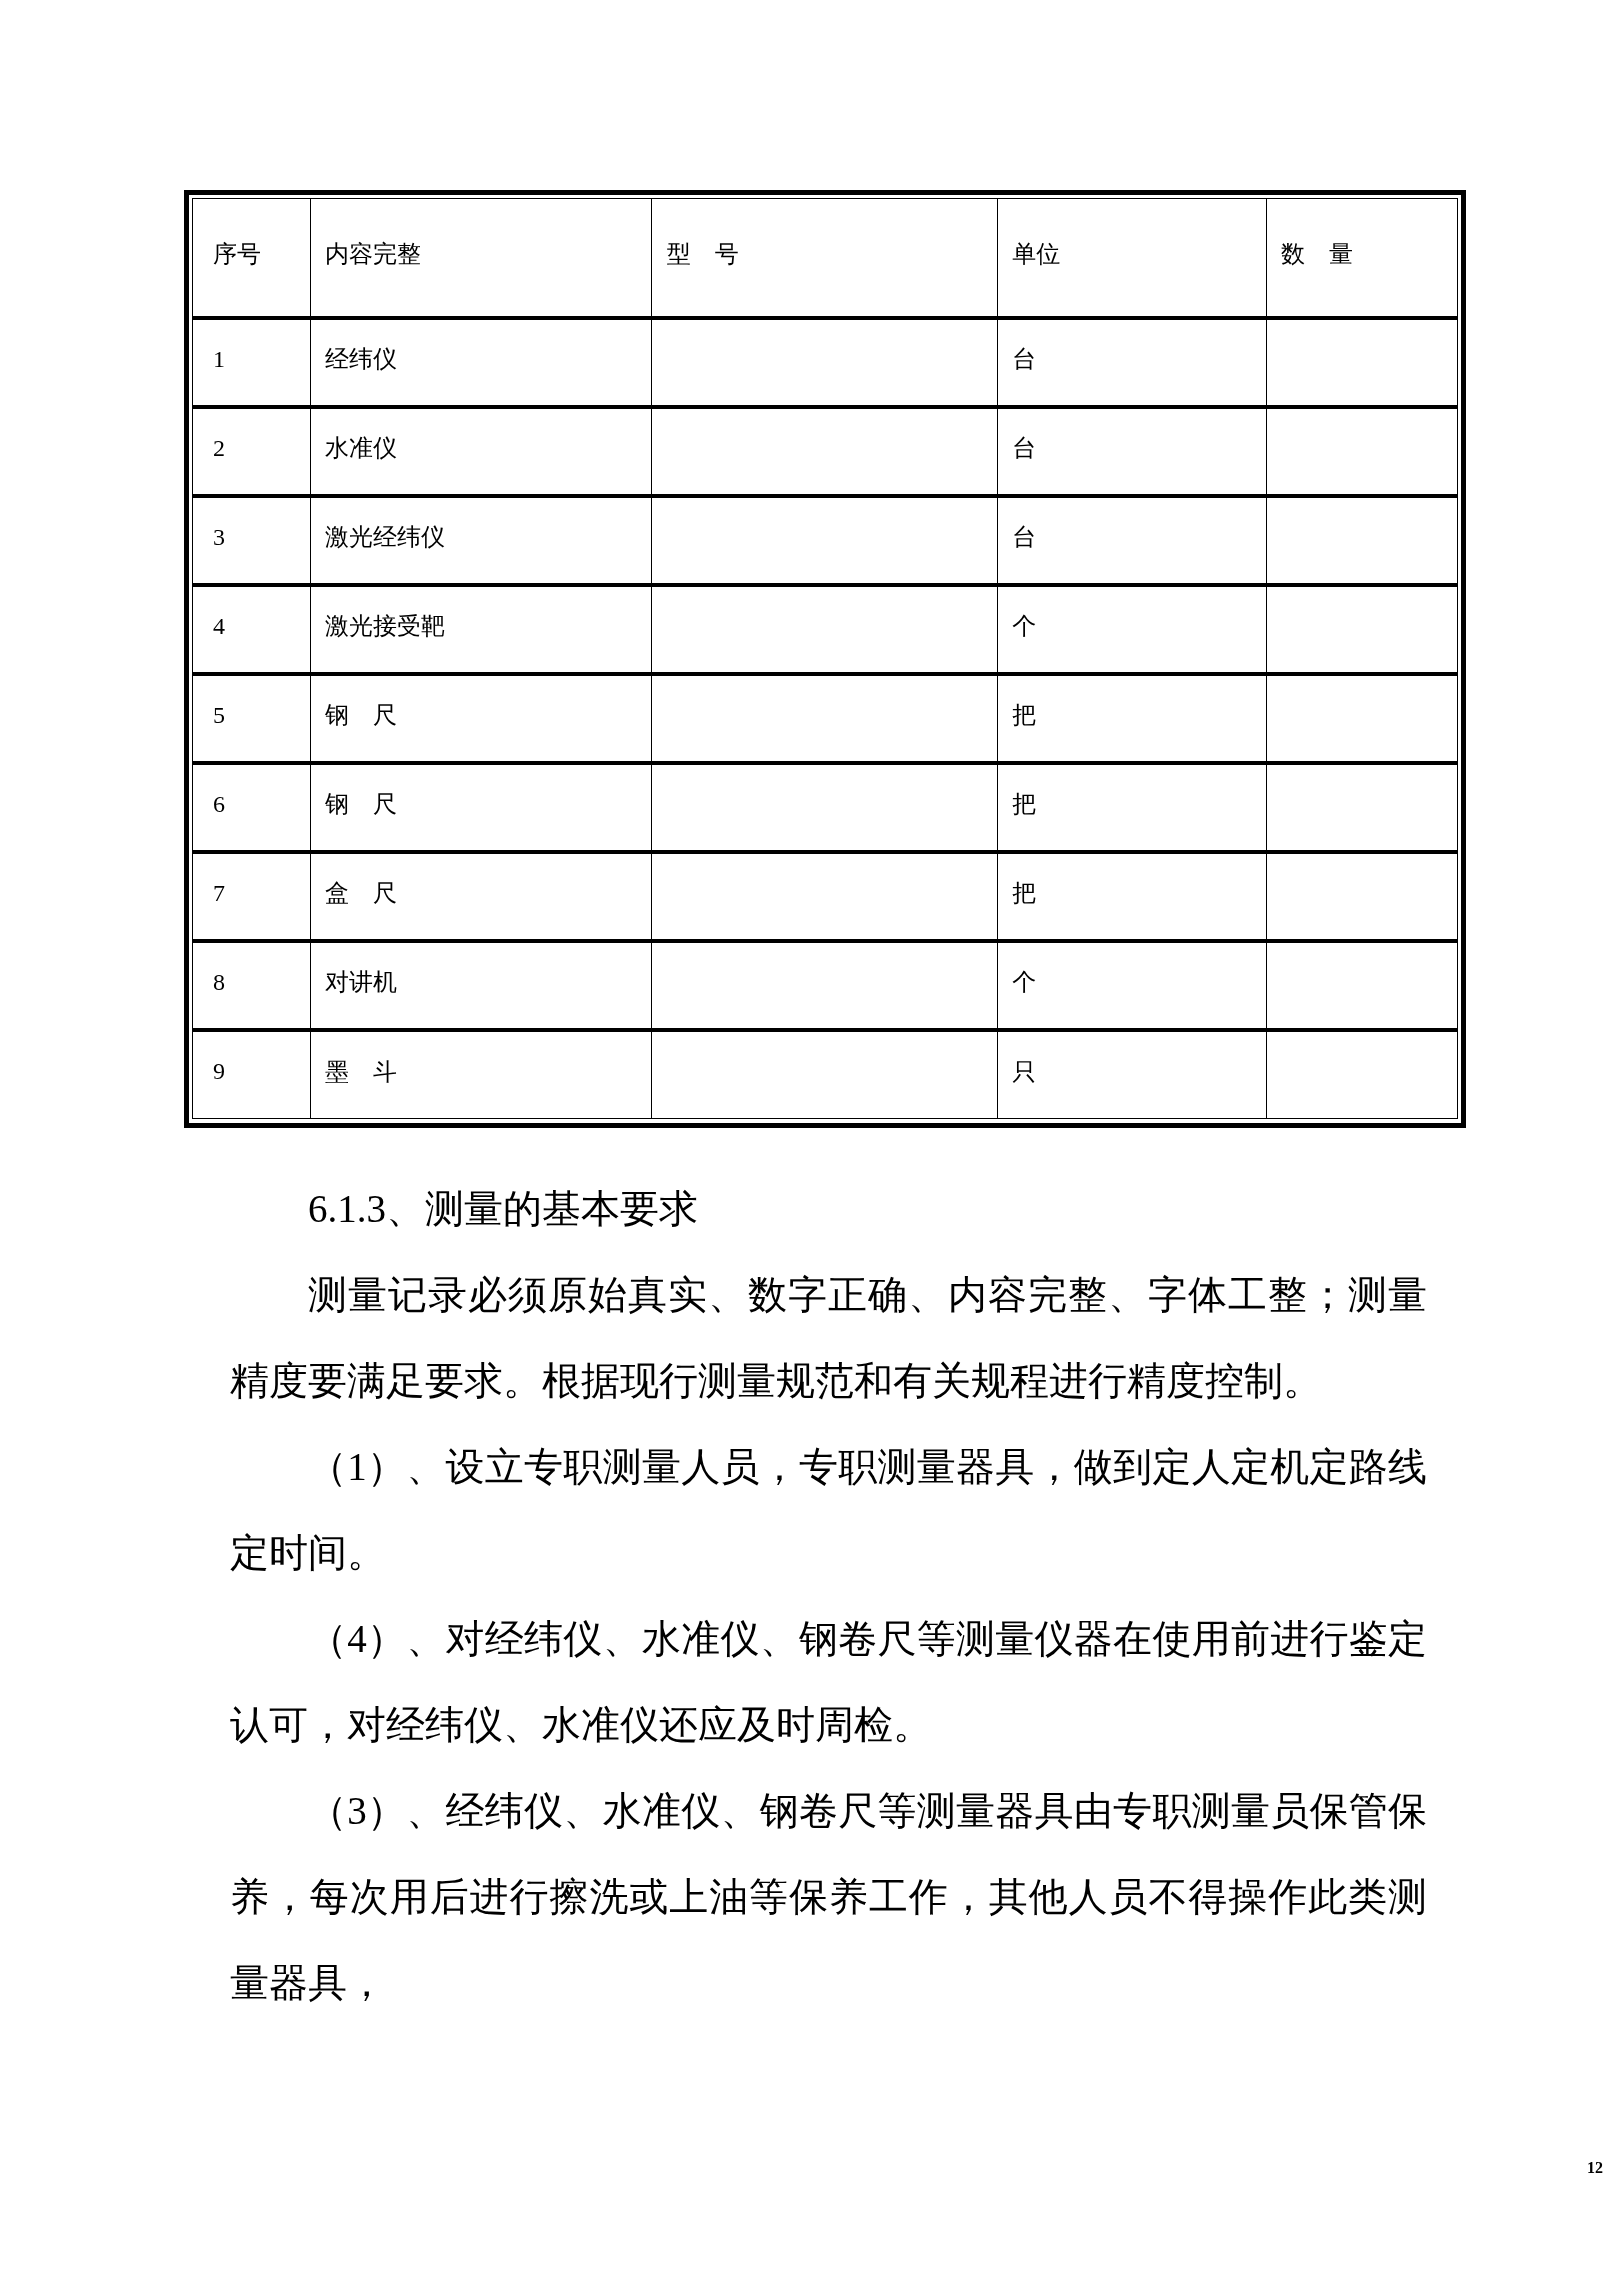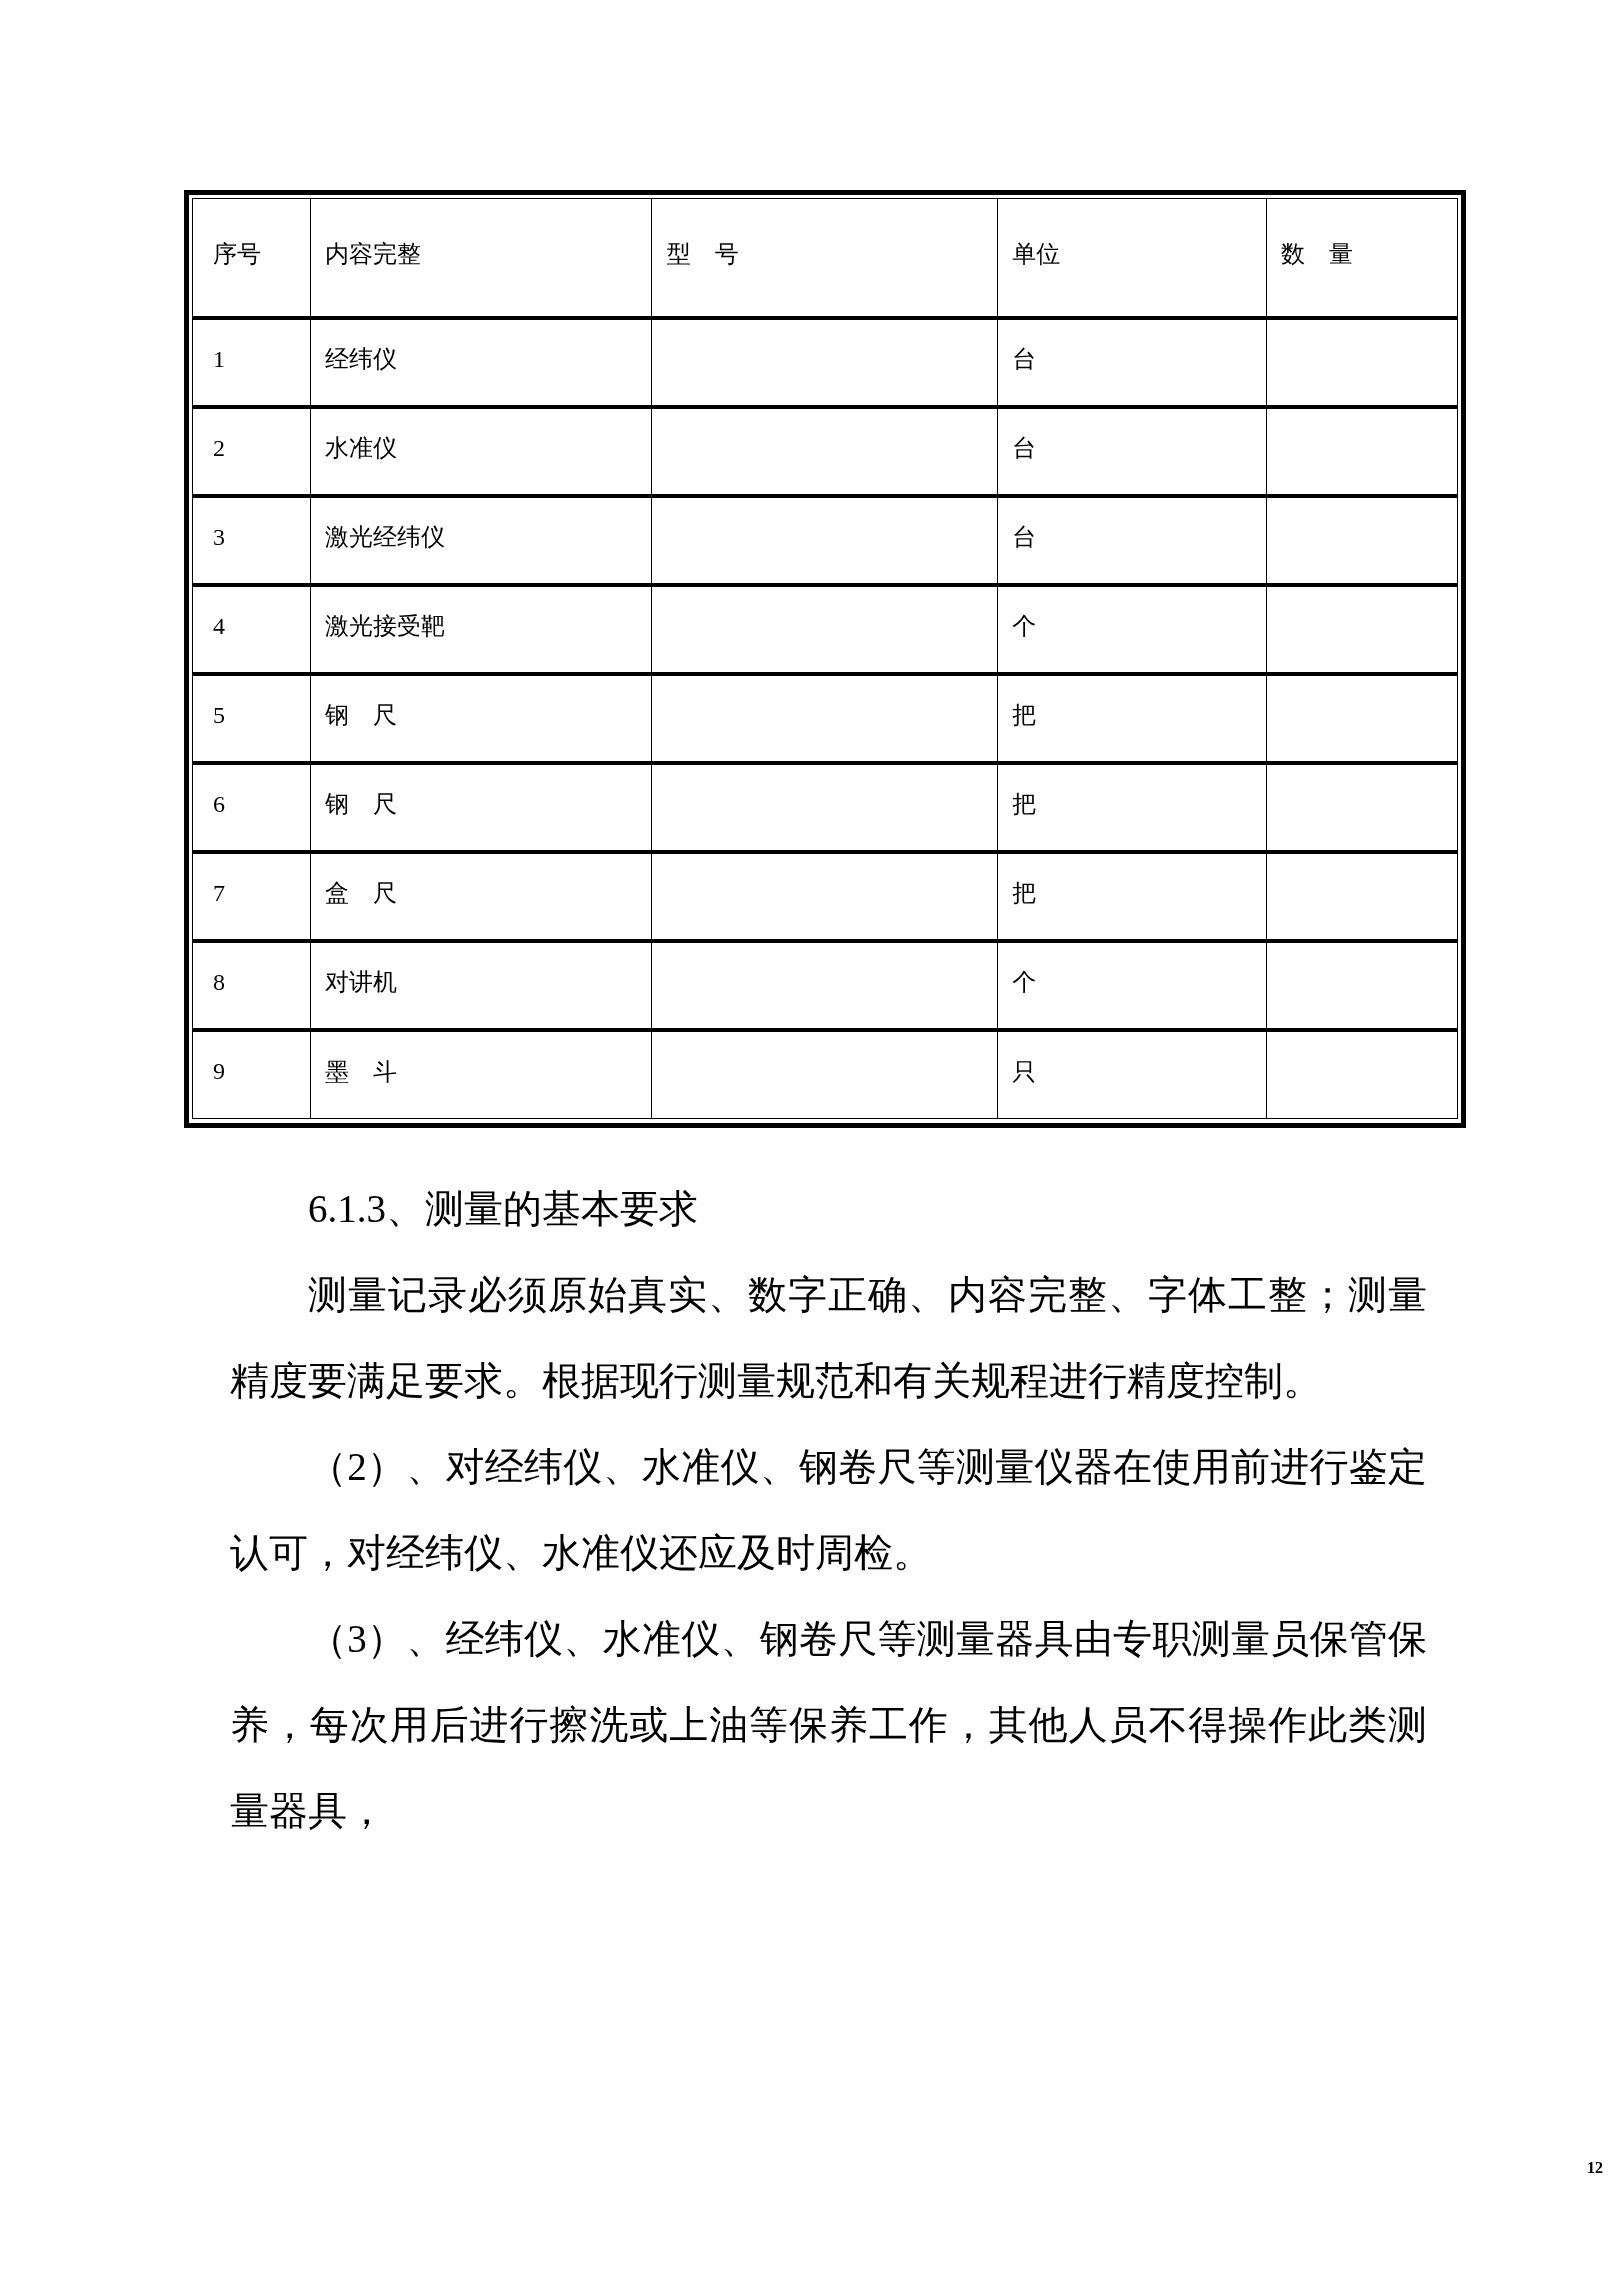--- a/index.html
+++ b/index.html
@@ -153,20 +153,21 @@
           <td>只</td>
           <td></td>
         </tr>
       </tbody>
     </table>
   </div>
 
   <div class="text-block">
     <p>6.1.3、测量的基本要求</p>
     <p>测量记录必须原始真实、数字正确、内容完整、字体工整；测量精度要满足要求。根据现行测量规范和有关规程进行精度控制。</p>
-    <p>（2）、对经纬仪、水准仪、钢卷尺等测量仪器在使用前进行鉴定认可，对经纬仪、水准仪还应及时周检。</p>
+    <p>（1）、设立专职测量人员，专职测量器具，做到定人定机定路线定时间。</p>
+    <p>（4）、对经纬仪、水准仪、钢卷尺等测量仪器在使用前进行鉴定认可，对经纬仪、水准仪还应及时周检。</p>
     <p>（3）、经纬仪、水准仪、钢卷尺等测量器具由专职测量员保管保养，每次用后进行擦洗或上油等保养工作，其他人员不得操作此类测量器具，</p>
   </div>
 
   <div class="page-num">12</div>
 
 </div>
 
 
 </body></html>

